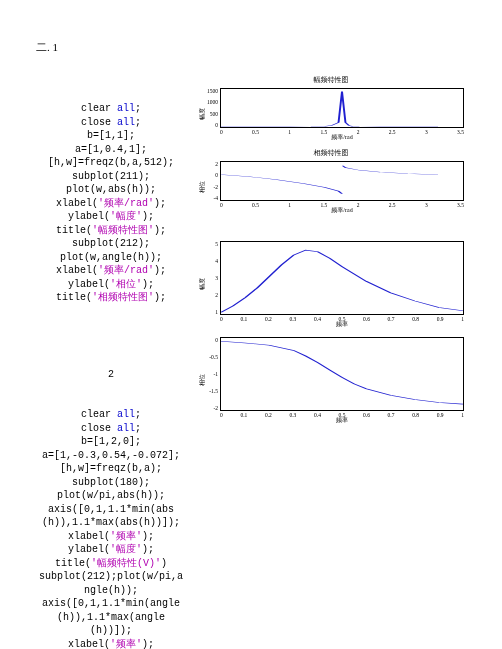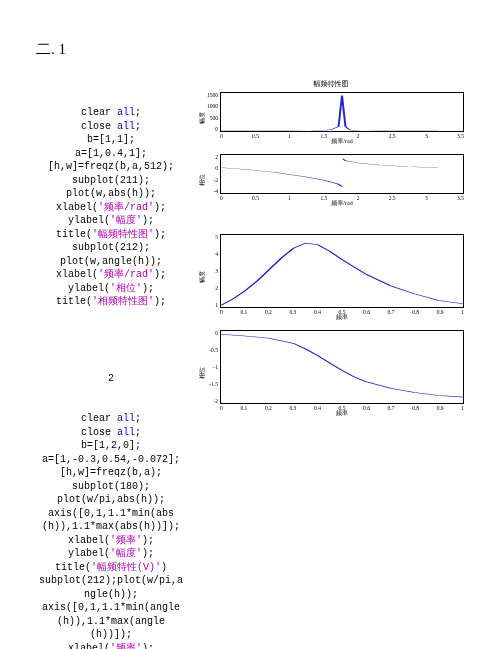--- a/index.html
+++ b/index.html
@@ -7,21 +7,21 @@
     padding: 40px 36px;
     background: #fff;
     width: 502px;
     height: 649px;
     box-sizing: border-box;
     font-family: "SimSun", "宋体", serif;
     font-size: 8px;
     color: #000;
   }
   .section-header {
-    font-size: 15px;
+    font-size: 11px;
     margin-bottom: 20px;
   }
   .content-row {
     display: flex;
     gap: 10px;
   }
   .code-col {
     width: 150px;
     flex-shrink: 0;
     font-family: "Courier New", monospace;
@@ -175,20 +175,21 @@
             <span>2</span>
             <span>2.5</span>
             <span>3</span>
             <span>3.5</span>
           </div>
         <div class="xlabel">频率/rad</div>
       </div>
     </div>
 
     <div class="chart-block">
+      <div class="chart-title">相频特性图</div>
       <div class="chart-area">
         <div class="ylabel">相位</div>
         <div class="yticks" id="yt2">
             <span>2</span>
             <span>0</span>
             <span>-2</span>
             <span>-4</span>
           </div>
         <div class="plot-box">
           <svg viewBox="0 0 100 100" preserveAspectRatio="none">

